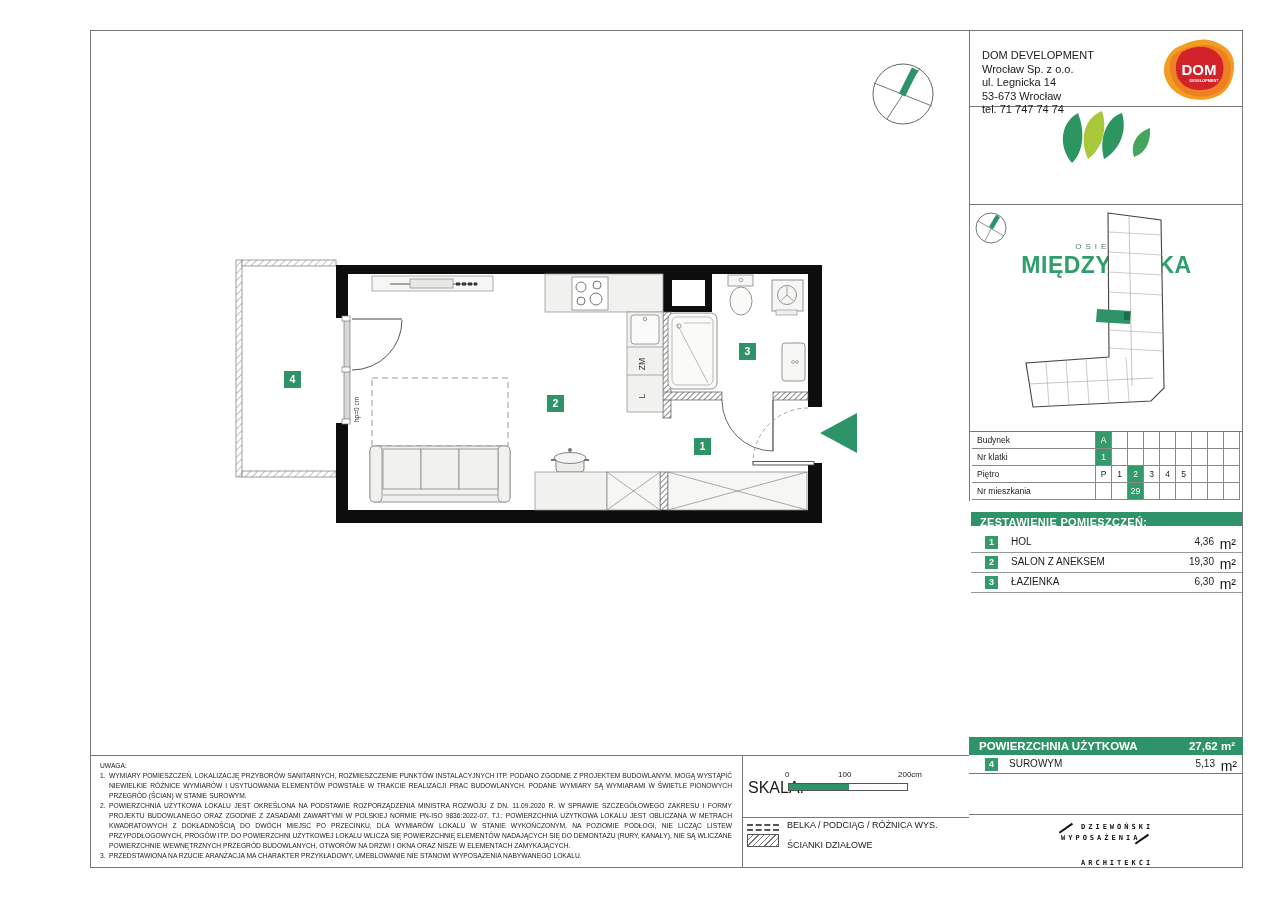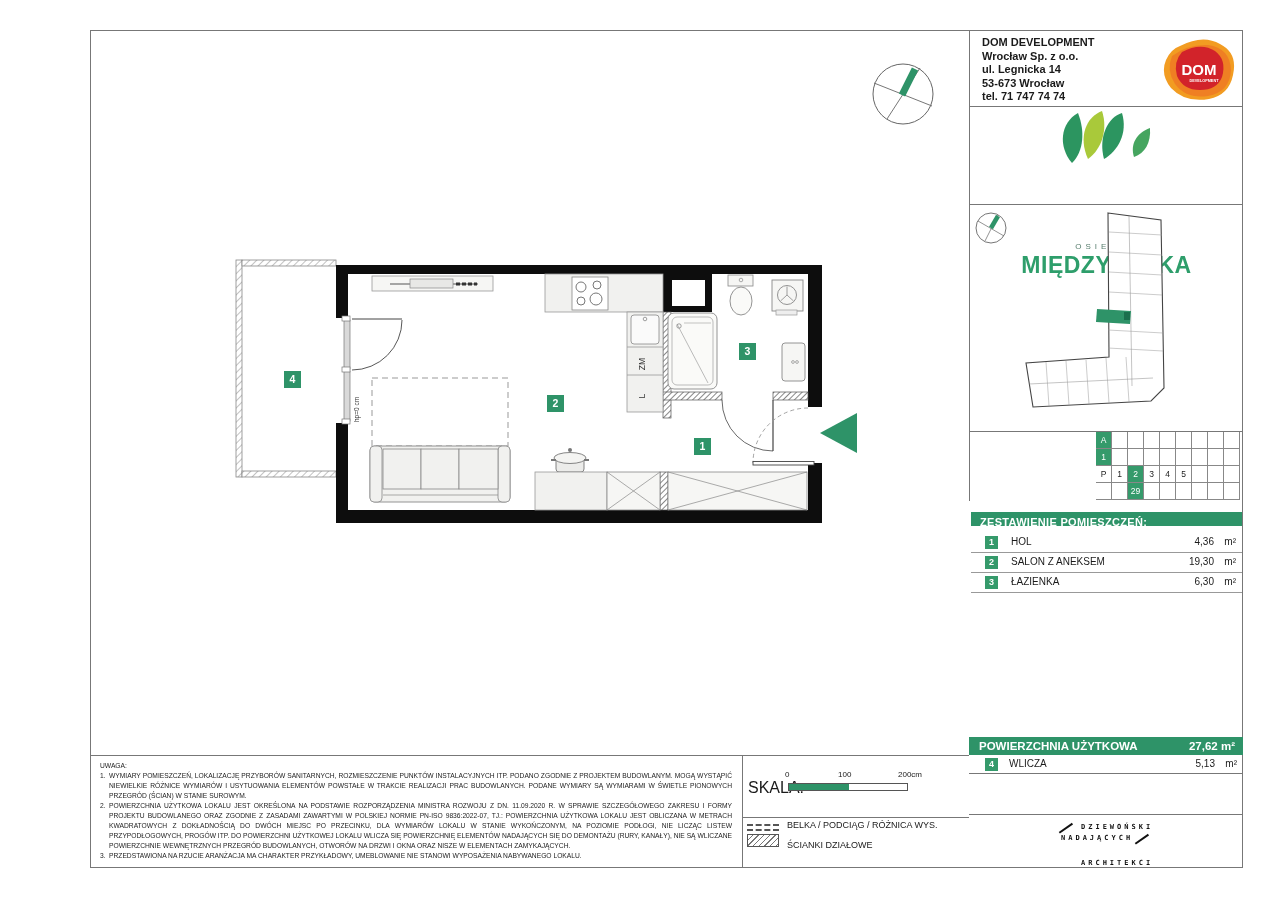--- a/index.html
+++ b/index.html
@@ -4,39 +4,39 @@
 <style>
   html,body{margin:0;padding:0;background:#fff;}
   .page{position:relative;width:1273px;height:900px;background:#fff;overflow:hidden;
         font-family:"Liberation Sans",sans-serif;color:#1a1a1a;}
   .abs{position:absolute;}
   .frame{left:90px;top:30px;width:1153px;height:838px;border:1px solid #777;box-sizing:border-box;}
   
   .rp{left:969px;width:274px;box-sizing:border-box;border-left:1px solid #777;}
   .sec{border-bottom:1px solid #777;box-sizing:border-box;}
   .company{top:30px;height:77px;}
-  .company .txt{position:absolute;left:12px;top:6px;font-size:11px;font-weight:bold;line-height:13.5px;}
+  .company .txt{position:absolute;left:12px;top:19px;font-size:11px;font-weight:normal;line-height:13.5px;}
   .estate{top:107px;height:98px;}
   .siteplan{top:205px;height:227px;}
   .tablesec{top:432px;height:69px;}
   .tbl-labels{position:absolute;left:2px;top:0;width:124px;}
   .tbl-labels .lr{height:17px;line-height:17px;font-size:8.5px;padding-left:5px;border-bottom:1px solid #888;border-right:1px solid #888;box-sizing:border-box;}
   .grid{position:absolute;left:126px;top:0;}
   .grow{display:flex;height:17px;box-sizing:border-box;}
   .gc{width:16px;height:17px;box-sizing:border-box;border-right:1px solid #888;border-bottom:1px solid #888;
       font-size:8.5px;text-align:center;line-height:16px;color:#222;}
   .gc.hl{background:#359A6B;color:#fff;}
   .greenbar{background:#2E9368;color:#fff;font-weight:bold;}
   .zhead{left:971px;top:512px;width:271px;height:14px;font-size:11px;line-height:21px;padding-left:9px;box-sizing:border-box;letter-spacing:.3px;}
   .roomrow{left:971px;width:271px;height:20px;border-bottom:1px solid #999;box-sizing:border-box;}
   .badge{position:absolute;width:13px;height:13px;background:#359A6B;color:#fff;font-size:9px;font-weight:bold;
          text-align:center;line-height:13px;top:3px;left:14px;}
   .rname{position:absolute;left:40px;top:3px;font-size:10px;}
   .rarea{position:absolute;right:28px;top:3px;font-size:10px;}
-  .runit{position:absolute;right:6px;top:3px;font-size:10px;}
+  .runit{position:absolute;right:6px;top:3px;font-size:14px;}
   .sumbar{left:969px;top:737px;width:274px;height:18px;font-size:11.5px;line-height:18px;box-sizing:border-box;}
   .sumbar .lab{position:absolute;left:10px;}
   .sumbar .val{position:absolute;right:8px;}
   .balkrow{left:969px;top:755px;width:274px;height:19px;border-bottom:1px solid #777;box-sizing:border-box;}
   .balkrow .badge{top:3px;left:16px;}
   .architect{left:969px;top:814px;width:274px;height:54px;border-top:1px solid #777;box-sizing:border-box;}
   .arch-line{font-size:7px;font-weight:bold;letter-spacing:3px;line-height:9px;color:#111;
              font-family:"DejaVu Sans Mono",monospace;text-align:center;}
   
   .notes{left:90px;top:755px;width:652px;height:113px;border-top:1px solid #777;box-sizing:border-box;
@@ -263,20 +263,26 @@
         <line x1="1125" y1="357" x2="1128" y2="402" stroke="#999" stroke-width="0.5"></line>
       </g>
       <g>
         <polygon points="1096,309 1130,311 1129,324 1095,322" fill="#2E9368"></polygon>
         <rect x="1123" y="312" width="6" height="8" fill="#1B6F4D"></rect>
       </g>
     </svg>
   </div>
 
   <div class="abs rp tablesec" style="top:432px;">
+    <div class="tbl-labels">
+      <div class="lr">Budynek</div>
+      <div class="lr">Nr klatki</div>
+      <div class="lr">Piętro</div>
+      <div class="lr">Nr mieszkania</div>
+    </div>
     <div class="grid">
       <div class="grow">
         <div class="gc hl">A</div>
         <div class="gc"></div>
           <div class="gc"></div>
           <div class="gc"></div>
           <div class="gc"></div>
         <div class="gc"></div>
           <div class="gc"></div>
           <div class="gc"></div>
@@ -338,29 +344,29 @@
     <div class="rarea">6,30</div>
     <div class="runit">m²</div>
   </div>
 
   <div class="abs sumbar greenbar">
     <span class="lab">POWIERZCHNIA UŻYTKOWA</span>
     <span class="val">27,62 m²</span>
   </div>
   <div class="abs balkrow">
     <div class="badge">4</div>
-    <div class="rname">WLICZA</div>
+    <div class="rname">SUROWYM</div>
     <div class="rarea">5,13</div>
     <div class="runit">m²</div>
   </div>
 
   <div class="abs architect">
     <div class="abs slash" style="left:96px;top:5px;"></div>
     <div class="abs arch-line" style="left:112px;top:8px;">DZIEWOŃSKI</div>
-    <div class="abs arch-line" style="left:92px;top:19px;">NADAJĄCYCH</div>
+    <div class="abs arch-line" style="left:92px;top:19px;">WYPOSAŻENIA</div>
     <div class="abs slash" style="left:172px;top:16px;"></div>
     <div class="abs arch-line" style="left:112px;top:44px;">ARCHITEKCI</div>
   </div>
 
   <div class="abs notes">
     <div>UWAGA:</div>
     <div class="nitem">
       <span class="num">1.</span>
       <span>WYMIARY POMIESZCZEŃ, LOKALIZACJĘ PRZYBORÓW SANITARNYCH, ROZMIESZCZENIE PUNKTÓW INSTALACYJNYCH ITP. PODANO ZGODNIE Z PROJEKTEM BUDOWLANYM. MOGĄ WYSTĄPIĆ NIEWIELKIE RÓŻNICE WYMIARÓW I USYTUOWANIA ELEMENTÓW POWSTAŁE W TRAKCIE REALIZACJI PRAC BUDOWLANYCH. PODANE WYMIARY SĄ WYMIARAMI W ŚWIETLE PIONOWYCH PRZEGRÓD (ŚCIAN) W STANIE SUROWYM.</span>
     </div>

